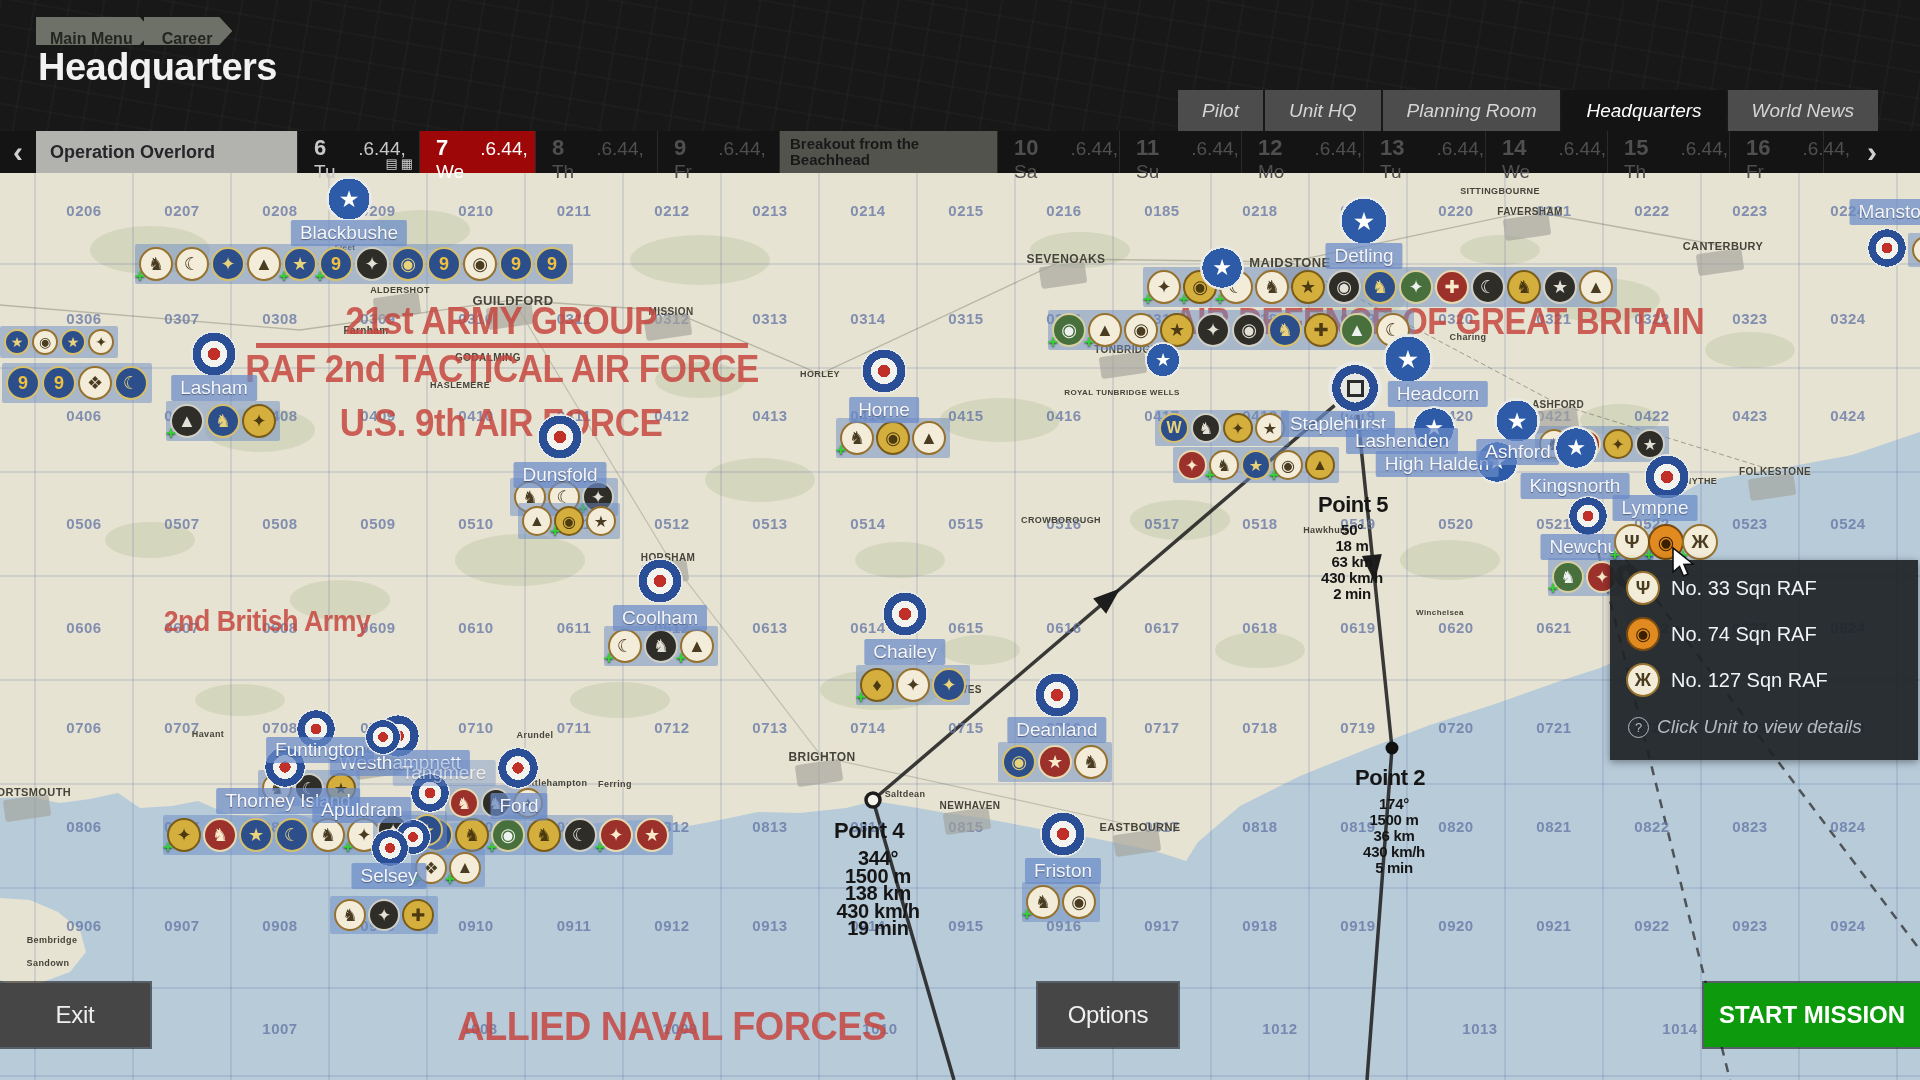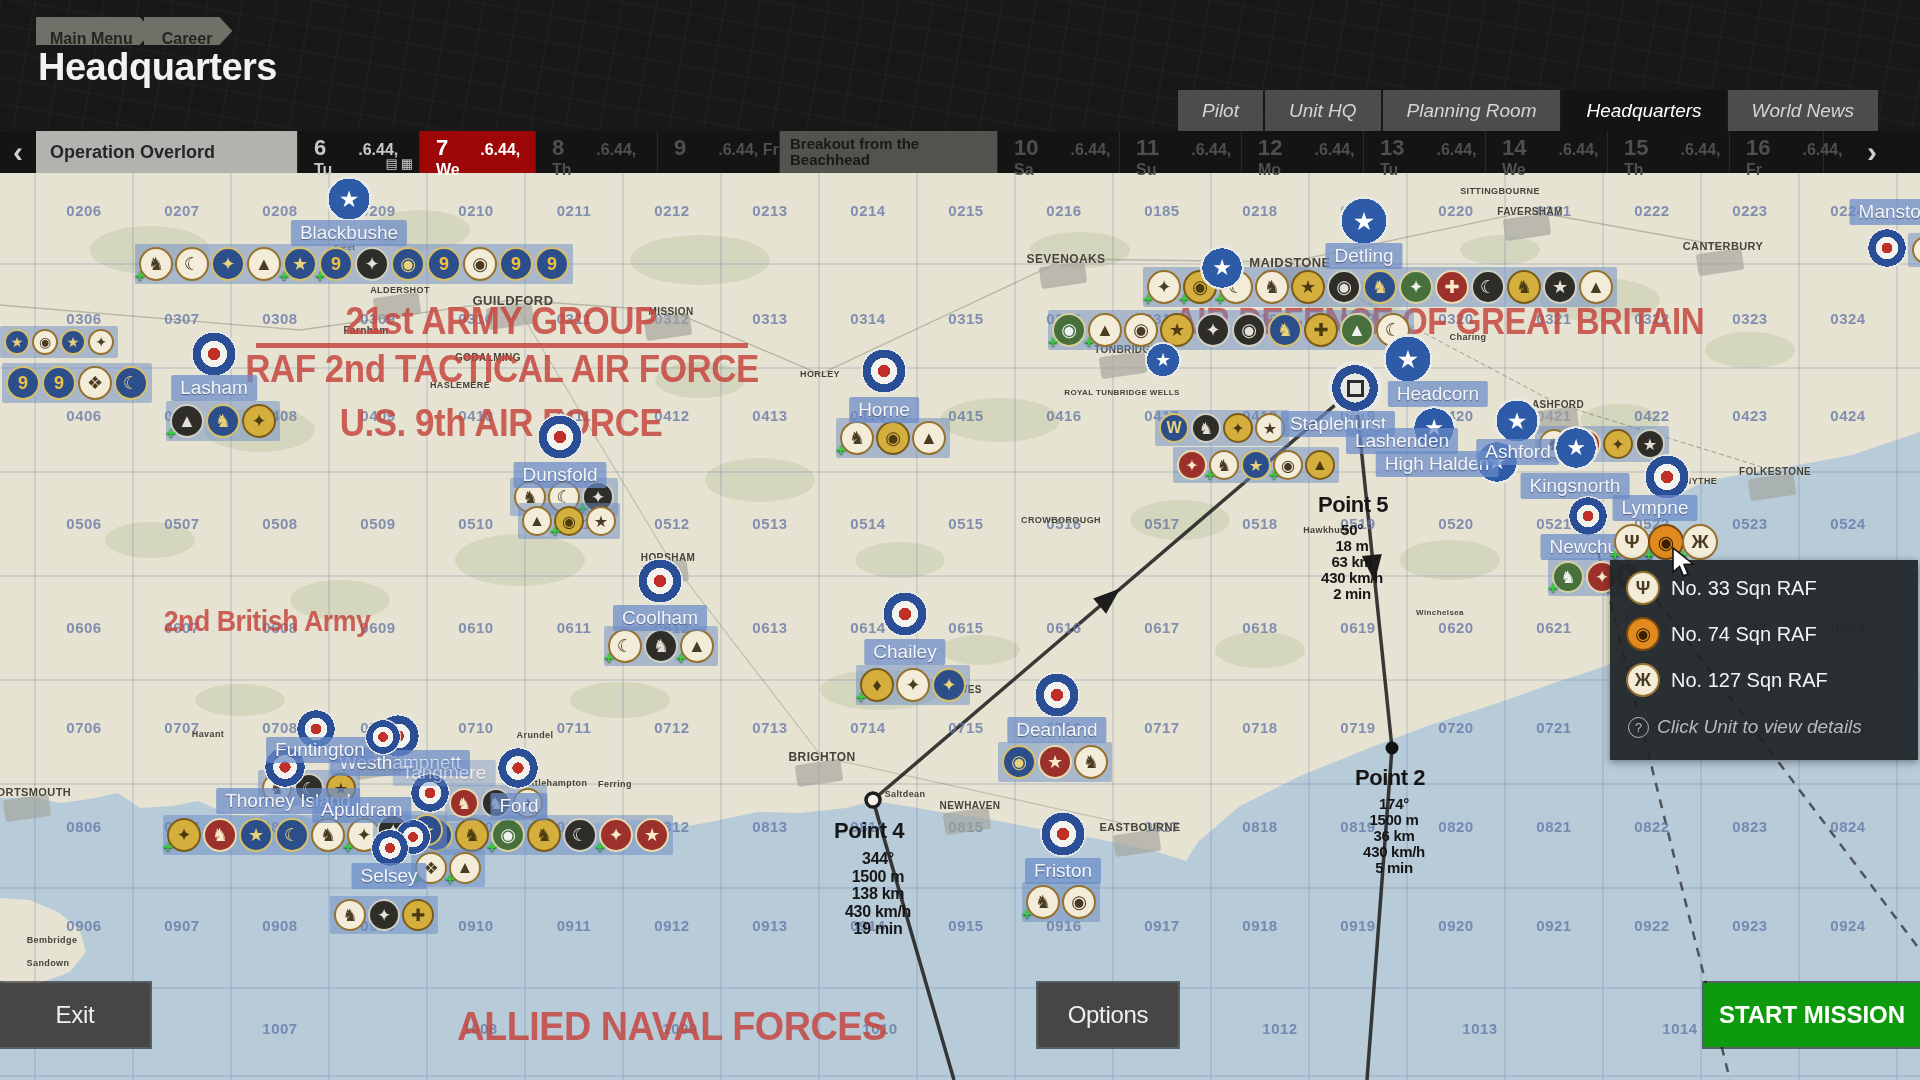--- a/index.html
+++ b/index.html
@@ -71,21 +71,21 @@
   .tarrow:last-child{flex:1;}
   .ttab{flex:none;box-sizing:border-box;position:relative;border-right:1px solid #2a2a2a;}
   .ttab.phase{background:#b2b2ae;color:#26262a;font-size:18px;font-weight:700;
     line-height:42px;padding-left:14px;}
   .ttab.phase2{background:#53534d;color:#191919;font-size:15px;font-weight:700;
     line-height:16px;padding:5px 0 0 10px;}
   .ttab.day{color:#c8c8c8;padding:4px 0 0 16px;}
   .ttab.day.dim{color:#4f4f4f;}
   .ttab.day.active{background:#9e0707;color:#fff;}
   .dnum{font-size:22px;font-weight:700;}
-  .drest{font-size:16px;font-weight:700;padding-left:32px;}
+  .drest{font-size:19px;font-weight:400;padding-left:32px;}
   .dicons{position:absolute;right:6px;bottom:3px;color:#cfcfcf;font-size:13px;
     display:flex;gap:3px;line-height:13px;}
 
   
   #tooltip{position:absolute;left:1610px;top:560px;width:308px;height:200px;z-index:9;
     background:rgba(30,34,38,.93);box-shadow:0 2px 8px rgba(0,0,0,.4);}
   .trow{display:flex;align-items:center;gap:11px;margin:10px 0 0 16px;height:36px;}
   .trow .lbl{color:#f2f3f5;font-size:20px;}
   #tfoot{position:absolute;left:18px;bottom:22px;color:#b4bac0;font-size:19px;
     font-style:italic;display:flex;align-items:center;gap:8px;}
@@ -612,21 +612,21 @@
         <div class="mk mk-raf" style="left: 383px; top: 737px; width: 36px; height: 36px;"></div>
         <div class="wpname" style="left: 1353px; top: 505px;">Point 5</div>
         <div class="wpstats" style="left: 1352px; top: 522px; font-size: 15px; line-height: 16px;">
           <div>50°</div>
           <div>18 m</div>
           <div>63 km</div>
           <div>430 km/h</div>
           <div>2 min</div>
         </div>
         <div class="wpname" style="left: 869px; top: 831px;">Point 4</div>
-        <div class="wpstats" style="left: 878px; top: 850px; font-size: 16px; line-height: 17.5px;">
+        <div class="wpstats" style="left: 878px; top: 850px; font-size: 20px; line-height: 17.5px;">
           <div>344°</div>
           <div>1500 m</div>
           <div>138 km</div>
           <div>430 km/h</div>
           <div>19 min</div>
         </div>
         <div class="wpname" style="left: 1390px; top: 778px;">Point 2</div>
         <div class="wpstats" style="left: 1394px; top: 796px; font-size: 15px; line-height: 16px;">
           <div>174°</div>
           <div>1500 m</div>

